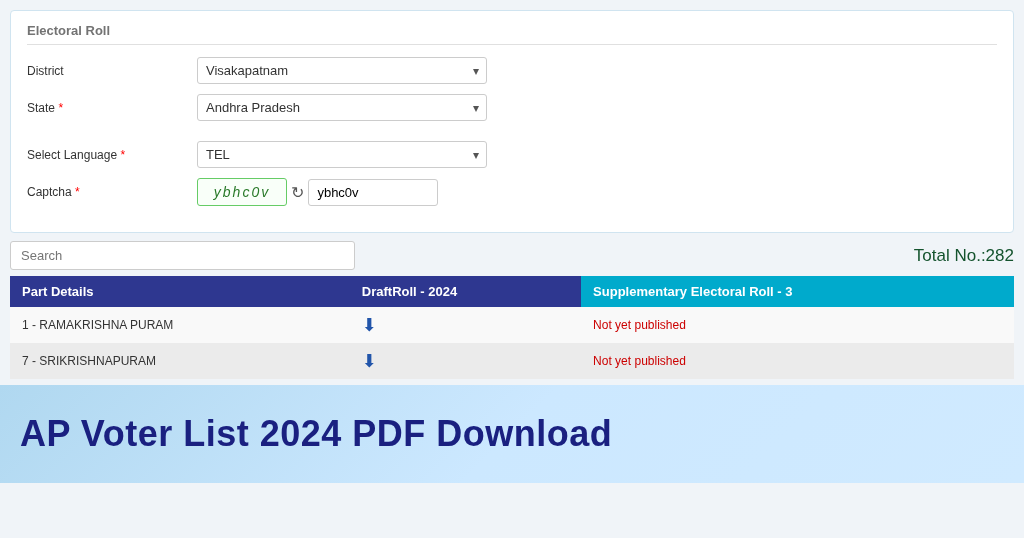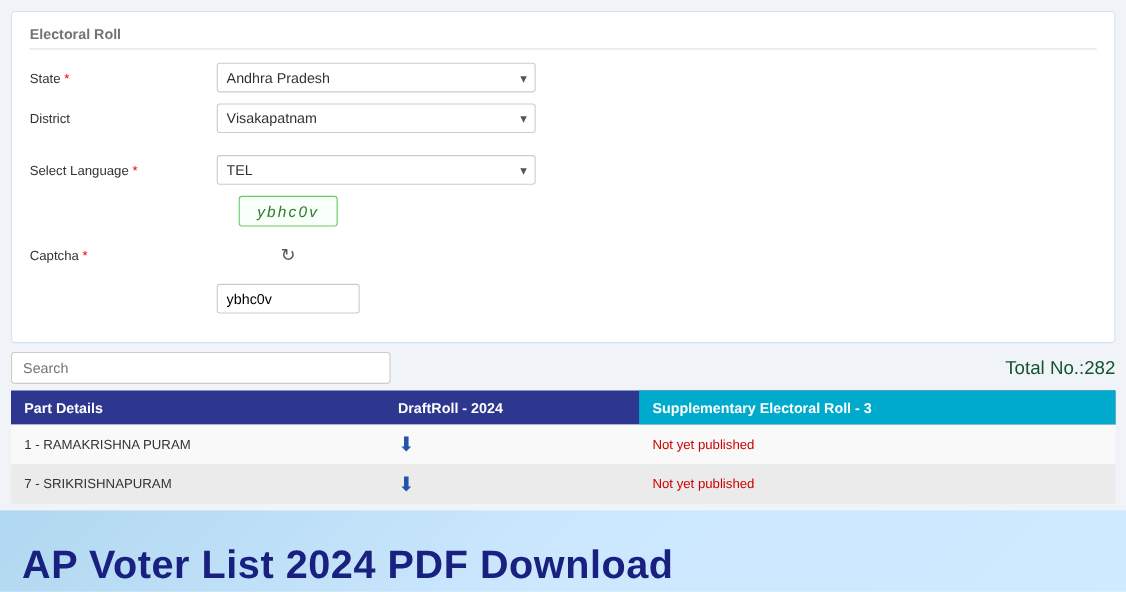--- a/index.html
+++ b/index.html
@@ -72,22 +72,21 @@
       top: 50%;
       transform: translateY(-50%);
       pointer-events: none;
       color: #555;
       font-size: 12px;
     }
 
     .captcha-row {
       display: flex;
       align-items: center;
-      gap: 16px;
-      flex-direction: column;
+      gap: 4px;
     }
 
     .captcha-box {
       width: 90px;
       padding: 5px 8px;
       border: 1px solid #6c6;
       border-radius: 3px;
       font-size: 14px;
       color: #2a7a2a;
       background: #f9fff9;
@@ -196,35 +195,35 @@
       letter-spacing: 0.5px;
     }
   </style>
 </head>
 <body>
 
 <div class="electoral-card">
   <div class="card-title">Electoral Roll</div>
 
   <div class="form-row">
-    <div class="form-label">
-      <span>State</span> <span class="required">*</span>
-    </div>
-    <div class="select-wrapper">
-      <select>
-        <option>Andhra Pradesh</option>
-      </select>
-    </div>
-  </div>
-
-  <div class="form-row">
     <div class="form-label">District</div>
     <div class="select-wrapper">
       <select>
         <option>Visakapatnam</option>
+      </select>
+    </div>
+  </div>
+
+  <div class="form-row">
+    <div class="form-label">
+      <span>State</span> <span class="required">*</span>
+    </div>
+    <div class="select-wrapper">
+      <select>
+        <option>Andhra Pradesh</option>
       </select>
     </div>
   </div>
 
   <div class="form-row">
   </div>
 
   <div class="form-row">
     <div class="form-label">
       <span>Select Language</span> <span class="required">*</span>

